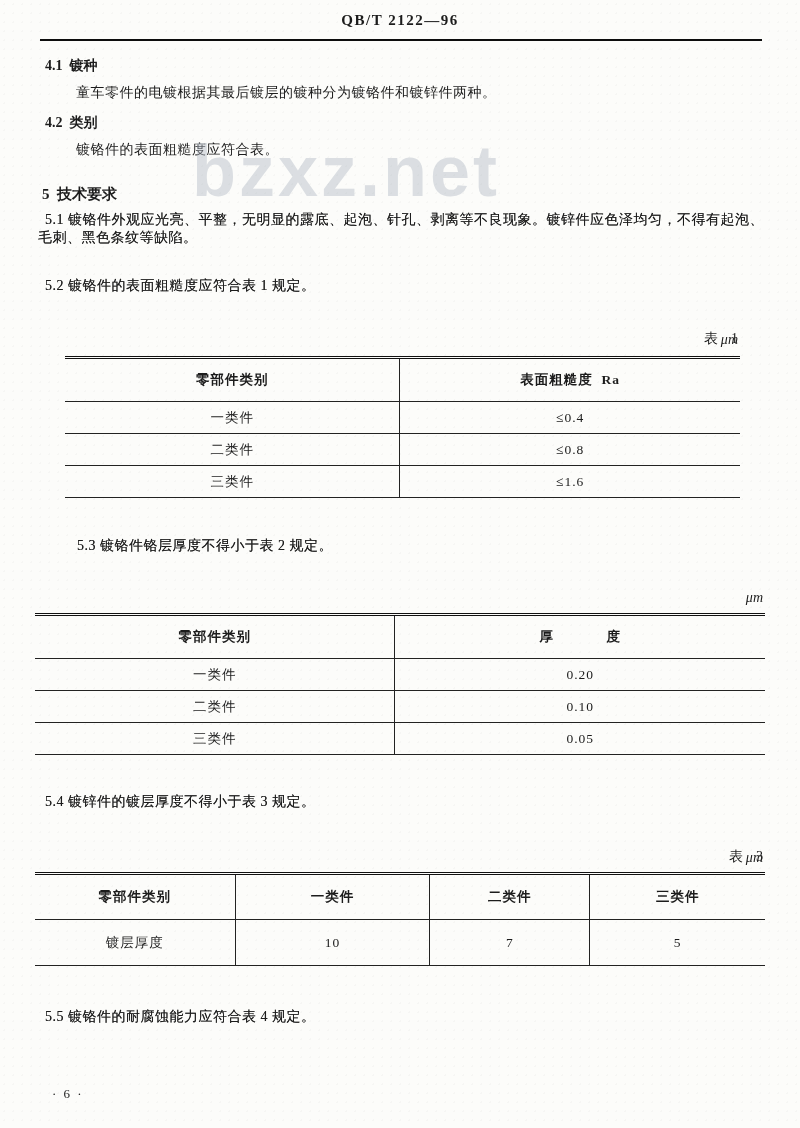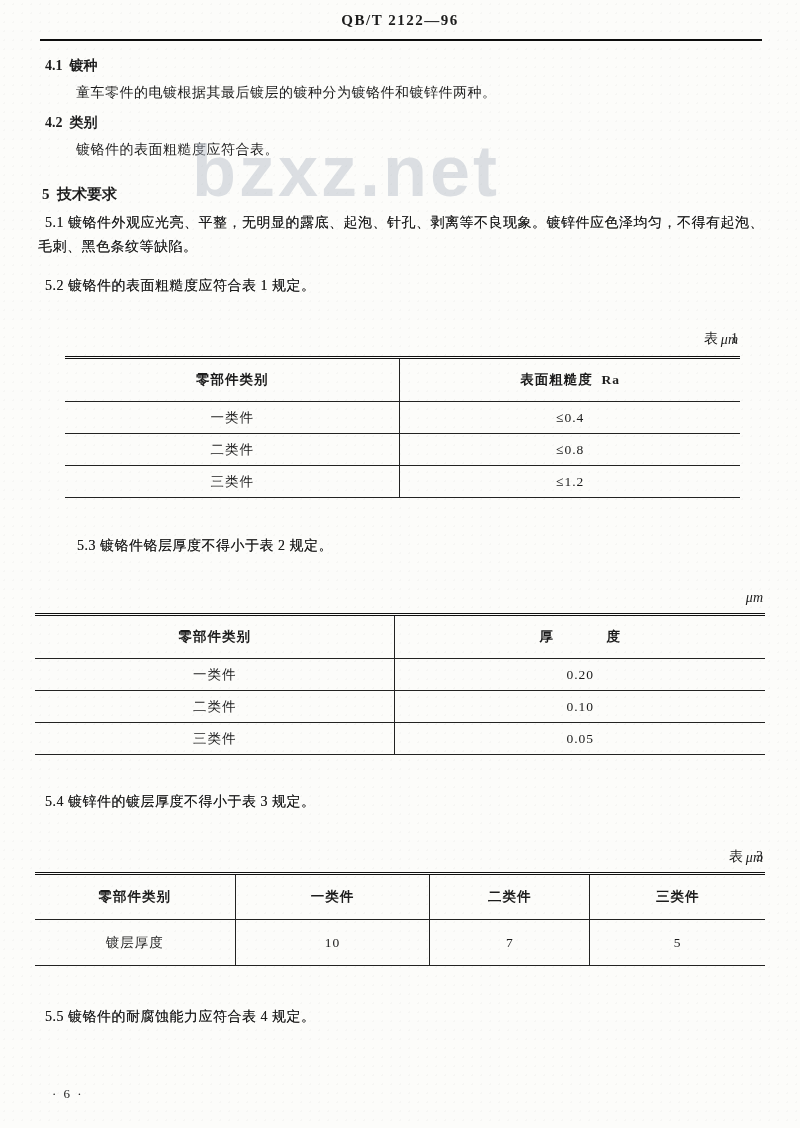--- a/index.html
+++ b/index.html
@@ -24,21 +24,21 @@
   .header-rule{top:39px;left:40px;width:722px;height:2px;background:#0d0d0d;}
   .watermark{
     top:130px;left:192px;
     font-family:"Liberation Sans","DejaVu Sans",sans-serif;
     font-weight:bold;font-size:72px;letter-spacing:3px;
     color:#aeb6c2;opacity:0.42;z-index:5;pointer-events:none;
     user-select:none;
   }
   .heading{font-weight:bold;font-size:14px;white-space:pre;}
   .para{font-size:14px;letter-spacing:0.5px;}
-  .wrap-para{line-height:24px;}
+  .wrap-para{line-height:18px;}
   .tcap{height:20px;font-size:14px;}
   .tcap .cap{display:block;text-align:right;white-space:pre;letter-spacing:2px;}
   .tcap .unit{position:absolute;right:2px;top:2px;font-size:14px;font-style:italic;letter-spacing:0;}
   table.doc-table{
     border-collapse:collapse;width:100%;table-layout:fixed;
     font-size:13.5px;color:#1c1c1c;
   }
   table.doc-table th,table.doc-table td{
     text-align:center;vertical-align:middle;
     font-weight:normal;letter-spacing:1px;padding:0;
@@ -100,21 +100,21 @@
         <tr>
           <td>一类件</td>
           <td>≤0.4</td>
         </tr>
         <tr>
           <td>二类件</td>
           <td>≤0.8</td>
         </tr>
         <tr>
           <td>三类件</td>
-          <td>≤1.2</td>
+          <td>≤1.6</td>
         </tr>
       </tbody>
     </table>
   </div>
 
   <div class="abs para inky" style="left:45px;top:537px;margin-left:32px;">5.3  镀铬件铬层厚度不得小于表 2 规定。</div>
 
   <div class="abs tcap" style="left:35px;top:588px;width:730px;">
     <span class="unit">μm</span>
   </div>

